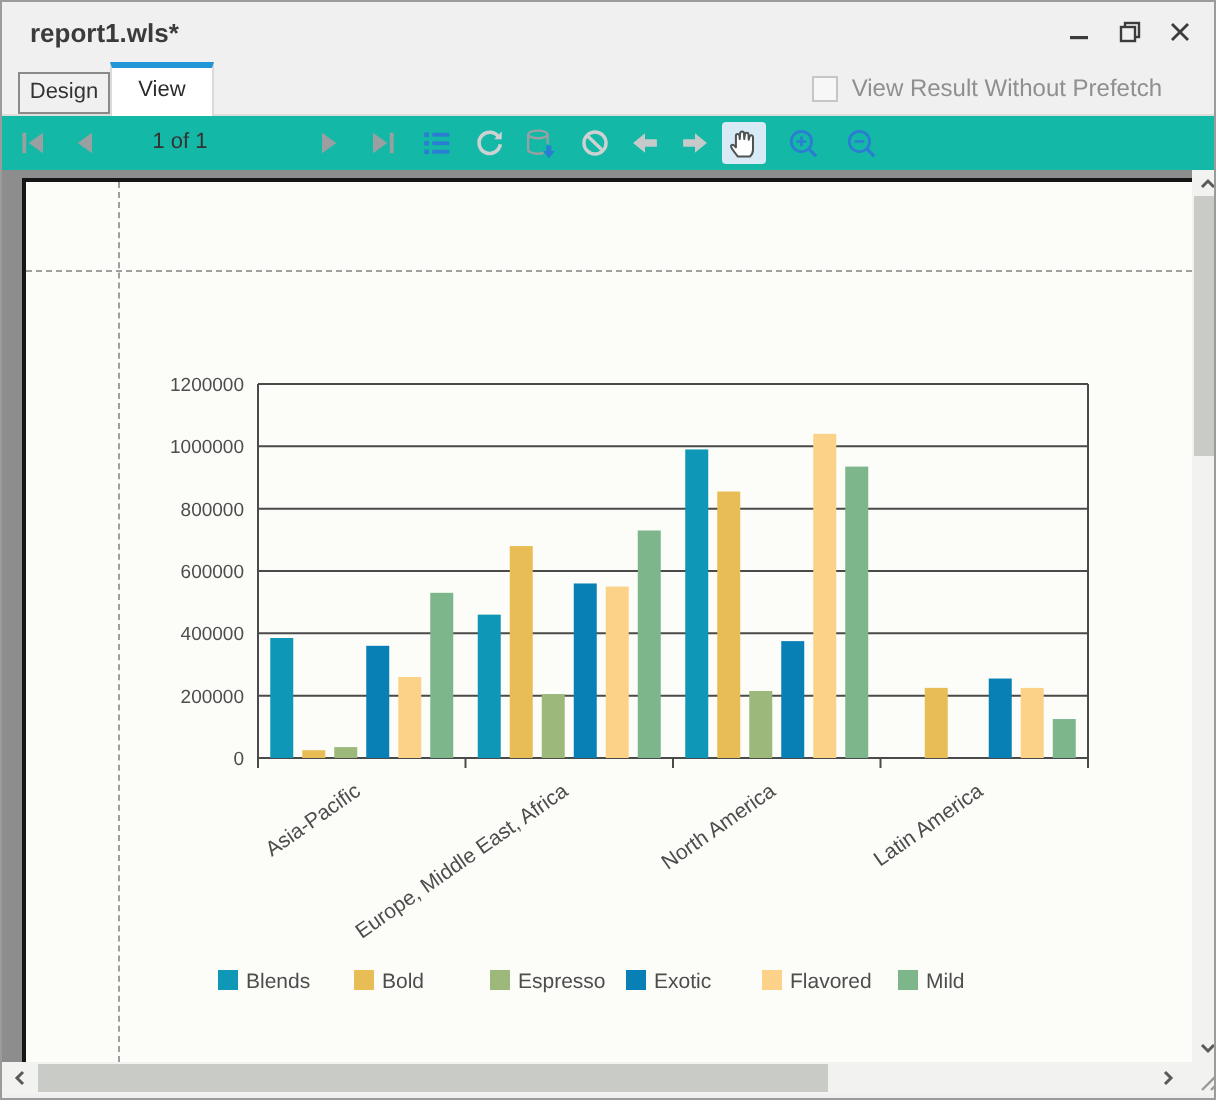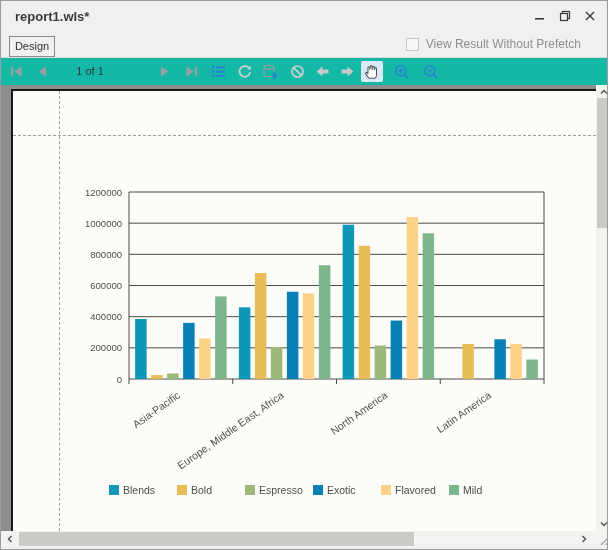--- a/index.html
+++ b/index.html
@@ -69,20 +69,21 @@
       <span class="win-btn">
         <svg width="12" height="12" viewBox="0 0 12 12">
             <path d="M2 2l8 8M10 2l-8 8" stroke="#3b3b3b" stroke-width="1.4"></path>
           </svg>
       </span>
     </div>
   </div>
 
   <div class="tabstrip">
     <div class="tab-design">Design</div>
+    <div class="tab-view">View</div>
     <div class="prefetch">
       <span class="checkbox"></span>
       <span class="prefetch-label">View Result Without Prefetch</span>
     </div>
   </div>
 
   <div class="toolbar">
     <div class="tbtn" style="left:4px">
       <svg width="17" height="17" viewBox="0 0 16 16">
         <rect x="3" y="3.2" width="1.8" height="9.6" fill="#9aa0a2"></rect>

